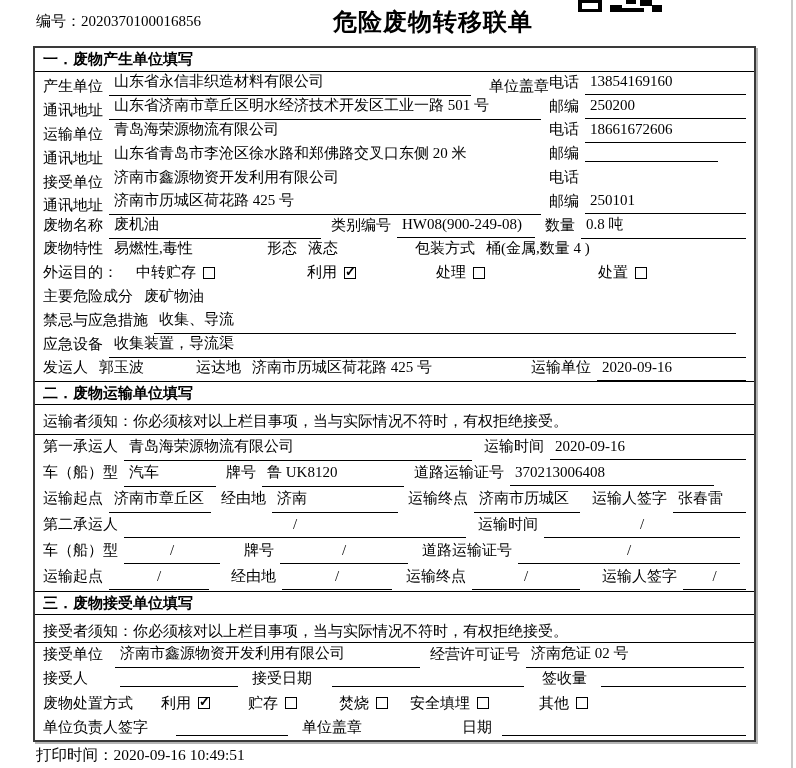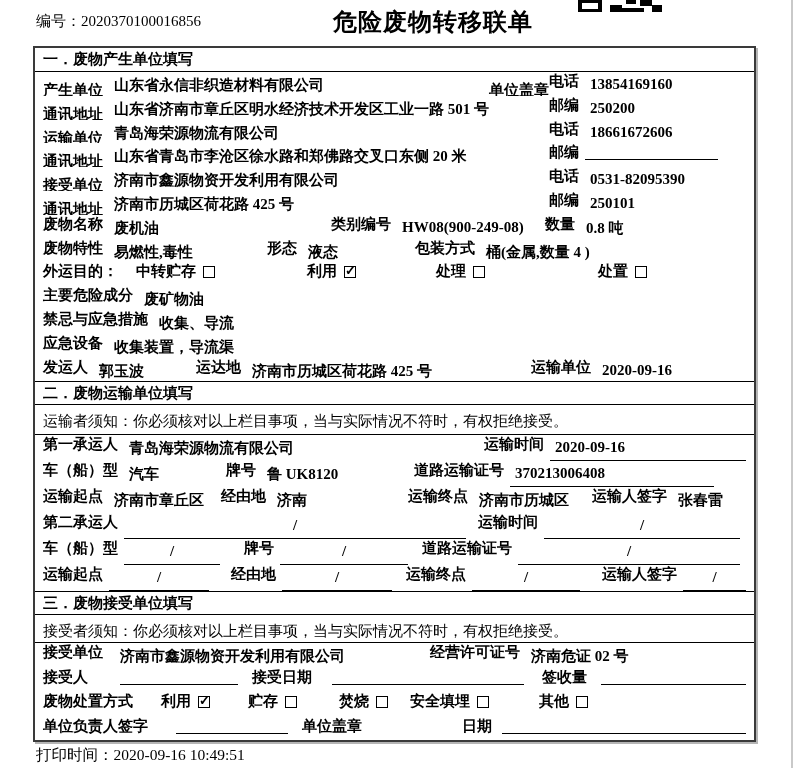--- a/index.html
+++ b/index.html
@@ -16,21 +16,21 @@
 
   .tbl {
     position:absolute; left:33px; top:46px; width:723px; height:696px;
     border:2px solid #3a3a3a; box-shadow:2px 2px 0 #b5b5b5; overflow:hidden; background:#fff;
   }
   .sec-h { height:24px; line-height:23px; font-weight:bold; font-size:15px; padding-left:8px; border-bottom:1px solid #000; }
   .bt    { border-top:1px solid #000; }
   .notice{ border-bottom:1px solid #000; font-size:15px; padding:7px 8px 5px 8px; }
   .n2 { height:30px; } .n3 { height:28px; }
 
-  .row { display:flex; align-items:flex-start; padding:0 8px 3px 8px; font-size:15px; overflow:hidden;font-weight:bold; }
+  .row { display:flex; align-items:center; padding:0 8px 3px 8px; font-size:15px; overflow:hidden; }
   .r1 { height:23.8px; } .r2 { height:26px; } .r3 { height:24.5px; }
   .left { display:flex; align-items:flex-end; flex:0 0 506px; width:506px; }
   .l { white-space:nowrap; flex-shrink:0; }
   .f { border-bottom:1px solid #000; padding:4px 5px; white-space:nowrap; margin-left:6px; min-height:17px; overflow:hidden; }
   .fx { flex:1 1 auto; min-width:0; }
   .ctr { text-align:center; }
   .opt { white-space:nowrap; flex-shrink:0; display:inline-flex; align-items:center; }
   .cb { display:inline-block; width:12px; height:12px; border:1px solid #000; margin-left:7px; position:relative; flex-shrink:0; }
   .cb.checked::after { content:"\2713"; position:absolute; left:0; top:-4px; font-size:13px; font-weight:bold; }
   .printline { position:absolute; left:36px; top:745px; font-size:15.5px; white-space:nowrap; }
@@ -94,21 +94,20 @@
       <span class="l">邮编</span>
       <span class="f" style="width:133px"></span>
     </div>
 
     <div class="row r1">
       <div class="left">
         <span class="l">接受单位</span>
         <span class="f fx" style="margin-right:8px">济南市鑫源物资开发利用有限公司</span>
       </div>
       <span class="l">电话</span>
-      <span class="f fx">0531-82095390</span>
     </div>
 
     <div class="row r1">
       <div class="left">
         <span class="l">通讯地址</span>
         <span class="f fx" style="margin-right:8px">济南市历城区荷花路 425 号</span>
       </div>
       <span class="l">邮编</span>
       <span class="f fx">250101</span>
     </div>

